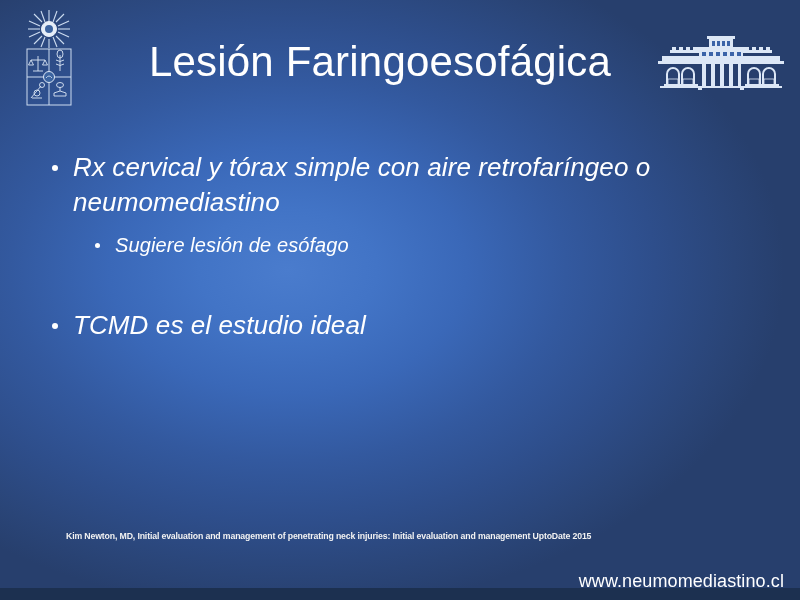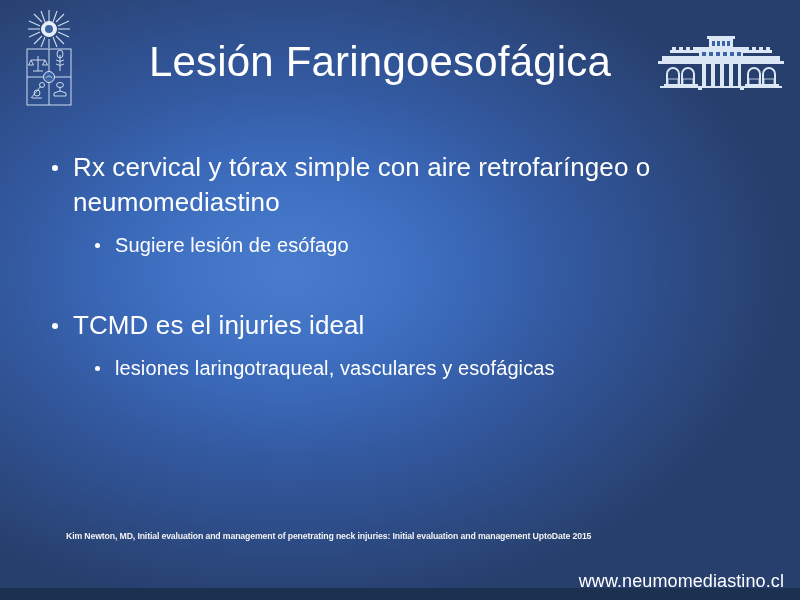--- a/index.html
+++ b/index.html
@@ -55,21 +55,21 @@
     color: #ffffff;
     white-space: nowrap;
   }
   
   #body {
     position: absolute;
     left: 0;
     top: 150px;
     width: 800px;
   }
-  .group { margin-bottom: 0; }
+  .group { margin-bottom: 0; font-style: italic; }
   .lvl1 {
     position: relative;
     padding-left: 73px;
     padding-right: 40px;
     font-size: 26px;
     line-height: 35px;
     font-weight: 400;
     color: #ffffff;
     letter-spacing: 0.1px;
   }
@@ -274,27 +274,23 @@
         <span class="dot"></span>
         <span>Sugiere lesión de esófago</span>
       </div>
     </div>
 
     <div class="gap-lg"></div>
 
     <div class="group">
       <div class="lvl1">
         <span class="dot"></span>
-        <span>TCMD es el injuries ideal</span>
+        <span>TCMD es el estudio ideal</span>
       </div>
       <div class="gap-sm"></div>
-      <div class="lvl2">
-        <span class="dot"></span>
-        <span>lesiones laringotraqueal, vasculares y esofágicas</span>
-      </div>
     </div>
 
     <div class="gap-xl"></div>
 
 
   </div>
 
   <div id="citation">Kim Newton, MD, Initial evaluation and management of penetrating neck injuries: Initial evaluation and management UptoDate 2015</div>
 
   <div id="footer-url">www.neumomediastino.cl</div>

